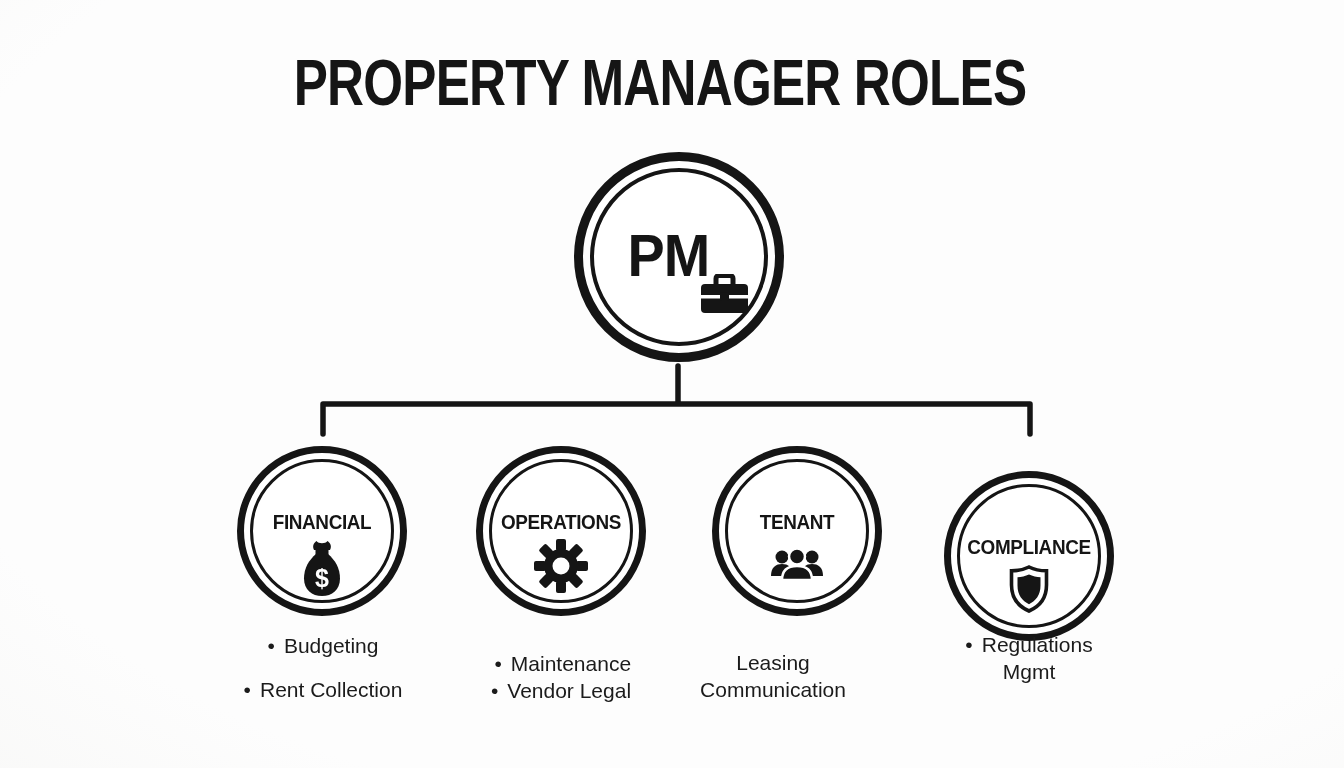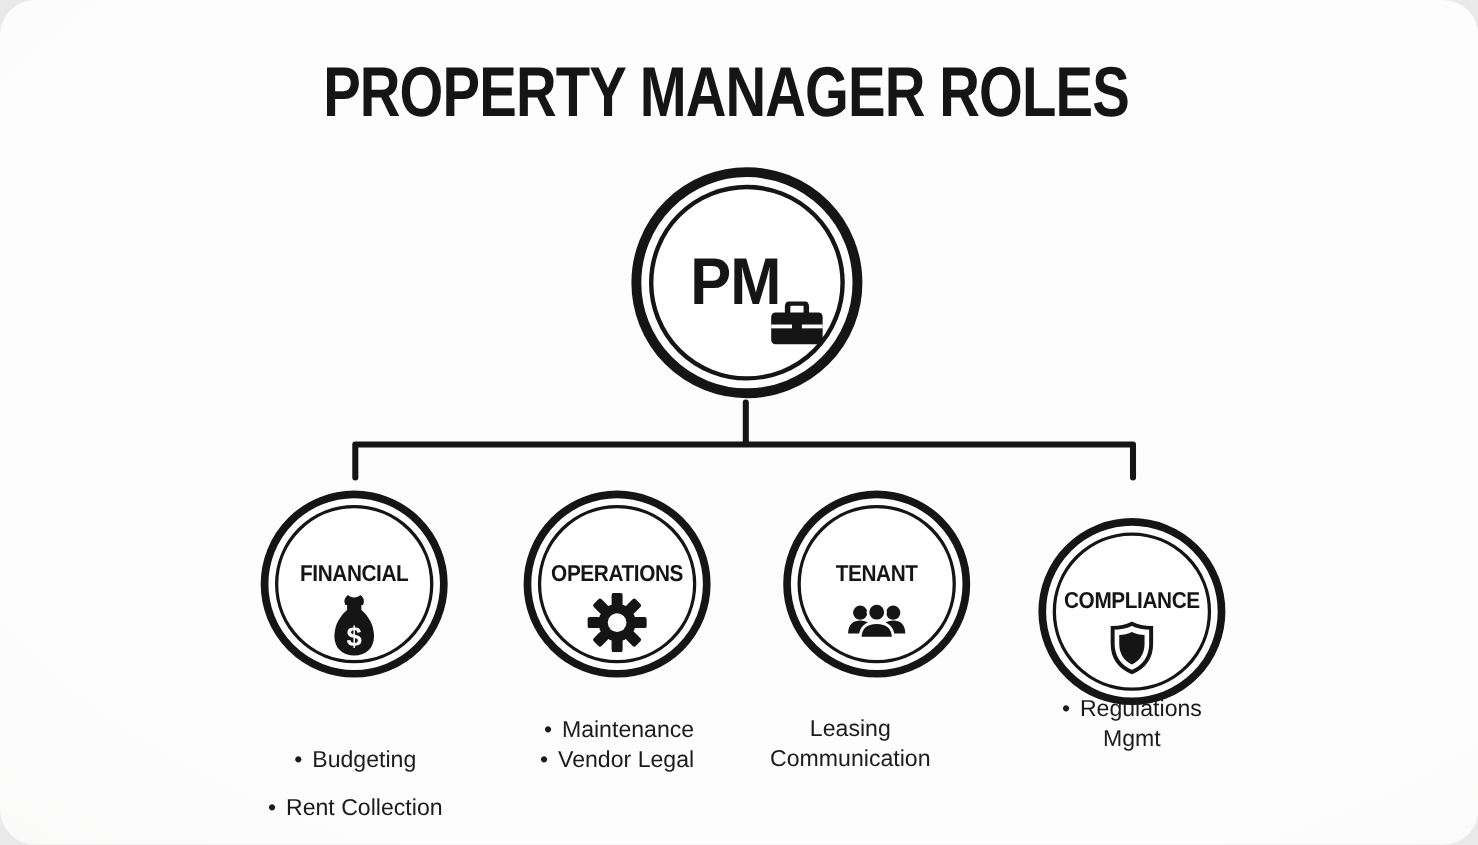--- a/index.html
+++ b/index.html
@@ -7,21 +7,20 @@
 
   .canvas {
     position: relative;
     width: 1344px;
     height: 768px;
     margin: 0 auto;
     overflow: hidden;
     background: radial-gradient(1500px 900px at 55% 42%, #fdfdfd 55%, #f2f2f0 100%);
     font-family: "Liberation Sans", sans-serif;
     color: #151515;
-    border-radius: 32px;
   }
 
   
   .title {
     position: absolute;
     left: 660px;
     top: 46px;
     margin: 0;
     transform: translateX(-50%) scaleX(0.80);
     transform-origin: center;
@@ -117,21 +116,21 @@
     position: absolute;
     width: 210px;
     font-size: 21px;
     color: #1b1b1b;
     text-align: center;
   }
   .list .li { line-height: 27px; white-space: nowrap; }
   .bullet:not(:empty) { margin-right: 9px; }
 
   .list-financial  { left: 218px; top: 632px; }
-  .list-financial .li-0 { margin-bottom: 17px; margin-top: 45px; }
+  .list-financial .li-0 { margin-bottom: 17px; }
   .list-operations { left: 456px; top: 650px; }
   .list-operations .inner { display: inline-block; text-align: right; }
   .list-tenant     { left: 668px; top: 649px; }
   .list-compliance { left: 924px; top: 632px; }
   .list-compliance .li { line-height: 26.5px; }
 </style>
 </head>
 <body>
 
 <div class="canvas">

